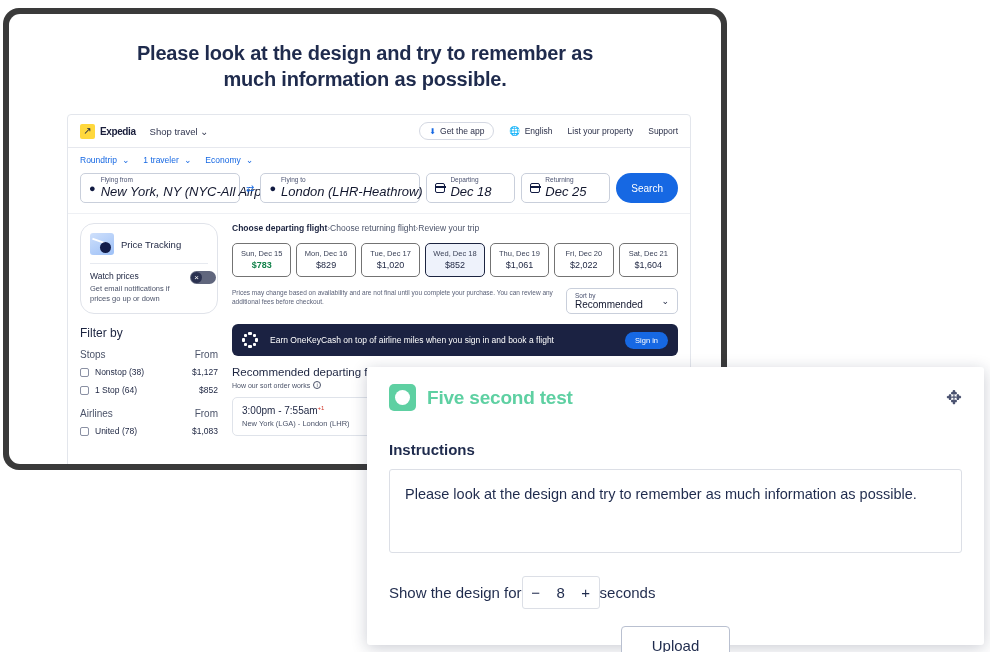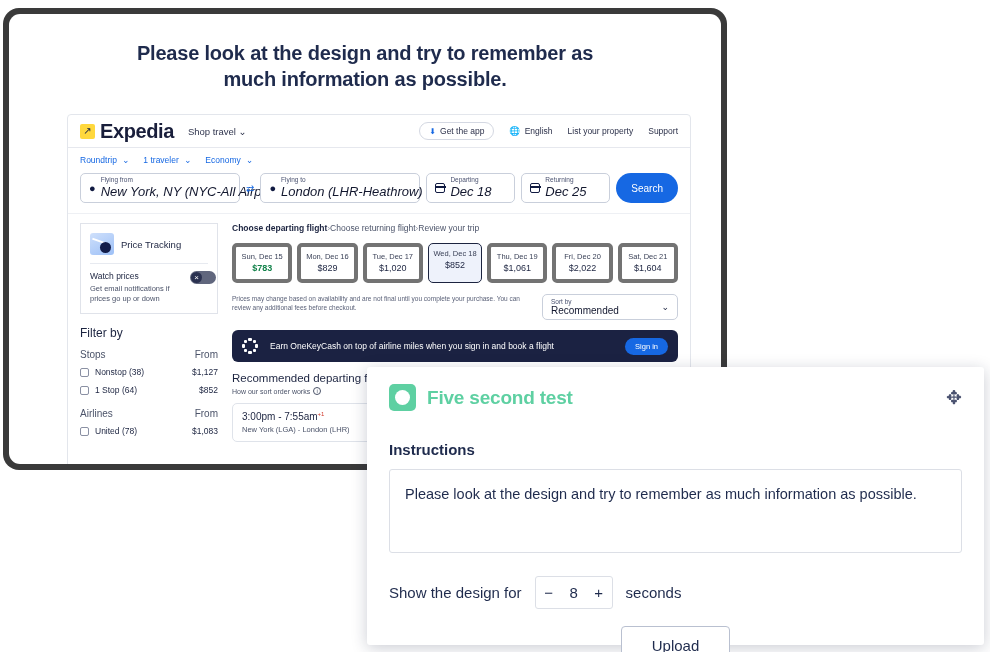--- a/index.html
+++ b/index.html
@@ -59,21 +59,21 @@
     border-bottom: 1px solid #e6e8ee;
   }
   .ex-logo { display: flex; align-items: center; gap: 5px; }
   .ex-logo-mark {
     width: 15px; height: 15px;
     background: #ffd83d; border-radius: 2px;
     display: flex; align-items: center; justify-content: center;
     font-size: 10px; color: #101a41; line-height: 1;
   }
   .ex-logo-text {
-    font-size: 20px; font-weight: bold; color: #191e3b;
+    font-size: 10px; font-weight: bold; color: #191e3b;
     letter-spacing: -0.4px;
   }
   .ex-shop {
     margin-left: 14px; font-size: 9.5px; color: #31364f;
   }
   .ex-nav-right {
     margin-left: auto; display: flex; align-items: center; gap: 15px;
   }
   .ex-pill {
     border: 1px solid #d4d8e2; border-radius: 20px;
@@ -113,21 +113,21 @@
     background: #1668e3; color: #fff; border: none; border-radius: 16px;
     height: 30px; padding: 0 15px; font-size: 10px;
     font-family: "Liberation Sans", sans-serif; cursor: pointer;
   }
 
   
   .ex-body { display: flex; }
   .ex-left { width: 160px; padding: 9px 10px 0 12px; }
   .ex-right { flex: 1; padding: 9px 12px 0 4px; }
 
-  .pt-card { border: 1px solid #e0e3ea; border-radius: 0; padding: 9px; }
+  .pt-card { border: 1px solid #e0e3ea; border-radius: 14px; padding: 9px; }
   .pt-head { display: flex; align-items: center; gap: 7px; }
   .pt-icon {
     width: 24px; height: 22px; border-radius: 3px;
     background: linear-gradient(150deg,#cfe0fb 0%,#9dc0f7 100%);
     position: relative; flex: 0 0 auto; overflow: hidden;
   }
   .pt-icon::after {
     content: ""; position: absolute; right: 3px; bottom: 2px;
     width: 11px; height: 11px; border-radius: 50%; background: #121c49;
   }
@@ -156,33 +156,33 @@
   .cbx { width: 9px; height: 9px; border: 1.2px solid #8a90a3; border-radius: 2px; flex: 0 0 auto; }
   .filter-row .price { margin-left: auto; }
   .filter-sep { height: 5px; }
 
   
   .crumbs { display: flex; align-items: center; font-size: 8.5px; color: #4b5369; margin-bottom: 10px; }
   .crumbs .active { font-weight: bold; color: #1c2440; }
   .crumbs .sep { color: #8a90a3; font-size: 8px; }
   .dates { display: flex; gap: 5px; }
   .date-card {
-    border: 4px solid #737373; border-radius: 5px;
+    border: 1px solid #737373; border-radius: 5px;
     padding: 5px 0 6px; text-align: center; flex: 1;
   }
   .date-card.sel { border: 1.6px solid #1c2440; background: #eef2fb; }
   .d-day { font-size: 7.5px; color: #3b4258; }
   .d-price { font-size: 9px; color: #1c2440; margin-top: 2px; }
   .d-price.cheap { color: #12824a; font-weight: bold; }
 
   .disclaim-row { display: flex; gap: 12px; align-items: flex-start; margin-top: 11px; }
   .disclaim { font-size: 6.5px; color: #5a6178; line-height: 1.45; flex: 1; }
   .sortby {
     border: 1px solid #c9cfdb; border-radius: 5px; padding: 3px 8px;
-    width: 136px; display: flex; align-items: center;
+    width: 112px; display: flex; align-items: center;
   }
   .sortby .col { flex: 1; }
   .sb-label { font-size: 6.5px; color: #4a5270; }
   .sb-value { font-size: 10px; color: #12172e; }
   .sb-caret { font-size: 9px; color: #1c2440; }
 
   .okc {
     margin-top: 10px; background: #1b2242; border-radius: 6px;
     height: 32px; display: flex; align-items: center; padding: 0 10px; gap: 12px;
   }
@@ -234,21 +234,21 @@
   .m-label {
     margin-top: 30px; font-size: 15px; font-weight: bold; color: #1f2b4d;
   }
   .m-textarea {
     margin-top: 11px; width: 100%; height: 84px;
     border: 1px solid #dcdfe6; border-radius: 3px;
     padding: 13px 15px; font-size: 14.5px; color: #1f2b4d;
     line-height: 1.55; font-family: "Liberation Sans", sans-serif;
     resize: none; background: #fff;
   }
-  .m-dur { margin-top: 19px; display: flex; align-items: center; gap: 13px; }
+  .m-dur { margin-top: 19px; display: flex; align-items: center; }
   .m-dur-label { font-size: 15px; color: #1f2b4d; }
   .stepper {
     border: 1px solid #dcdfe6; border-radius: 3px;
     display: flex; align-items: center; height: 33px;
   }
   .stepper button {
     background: none; border: none; width: 26px; height: 100%;
     font-size: 15px; color: #1f2b4d; cursor: pointer;
     font-family: "Liberation Sans", sans-serif;
   }

